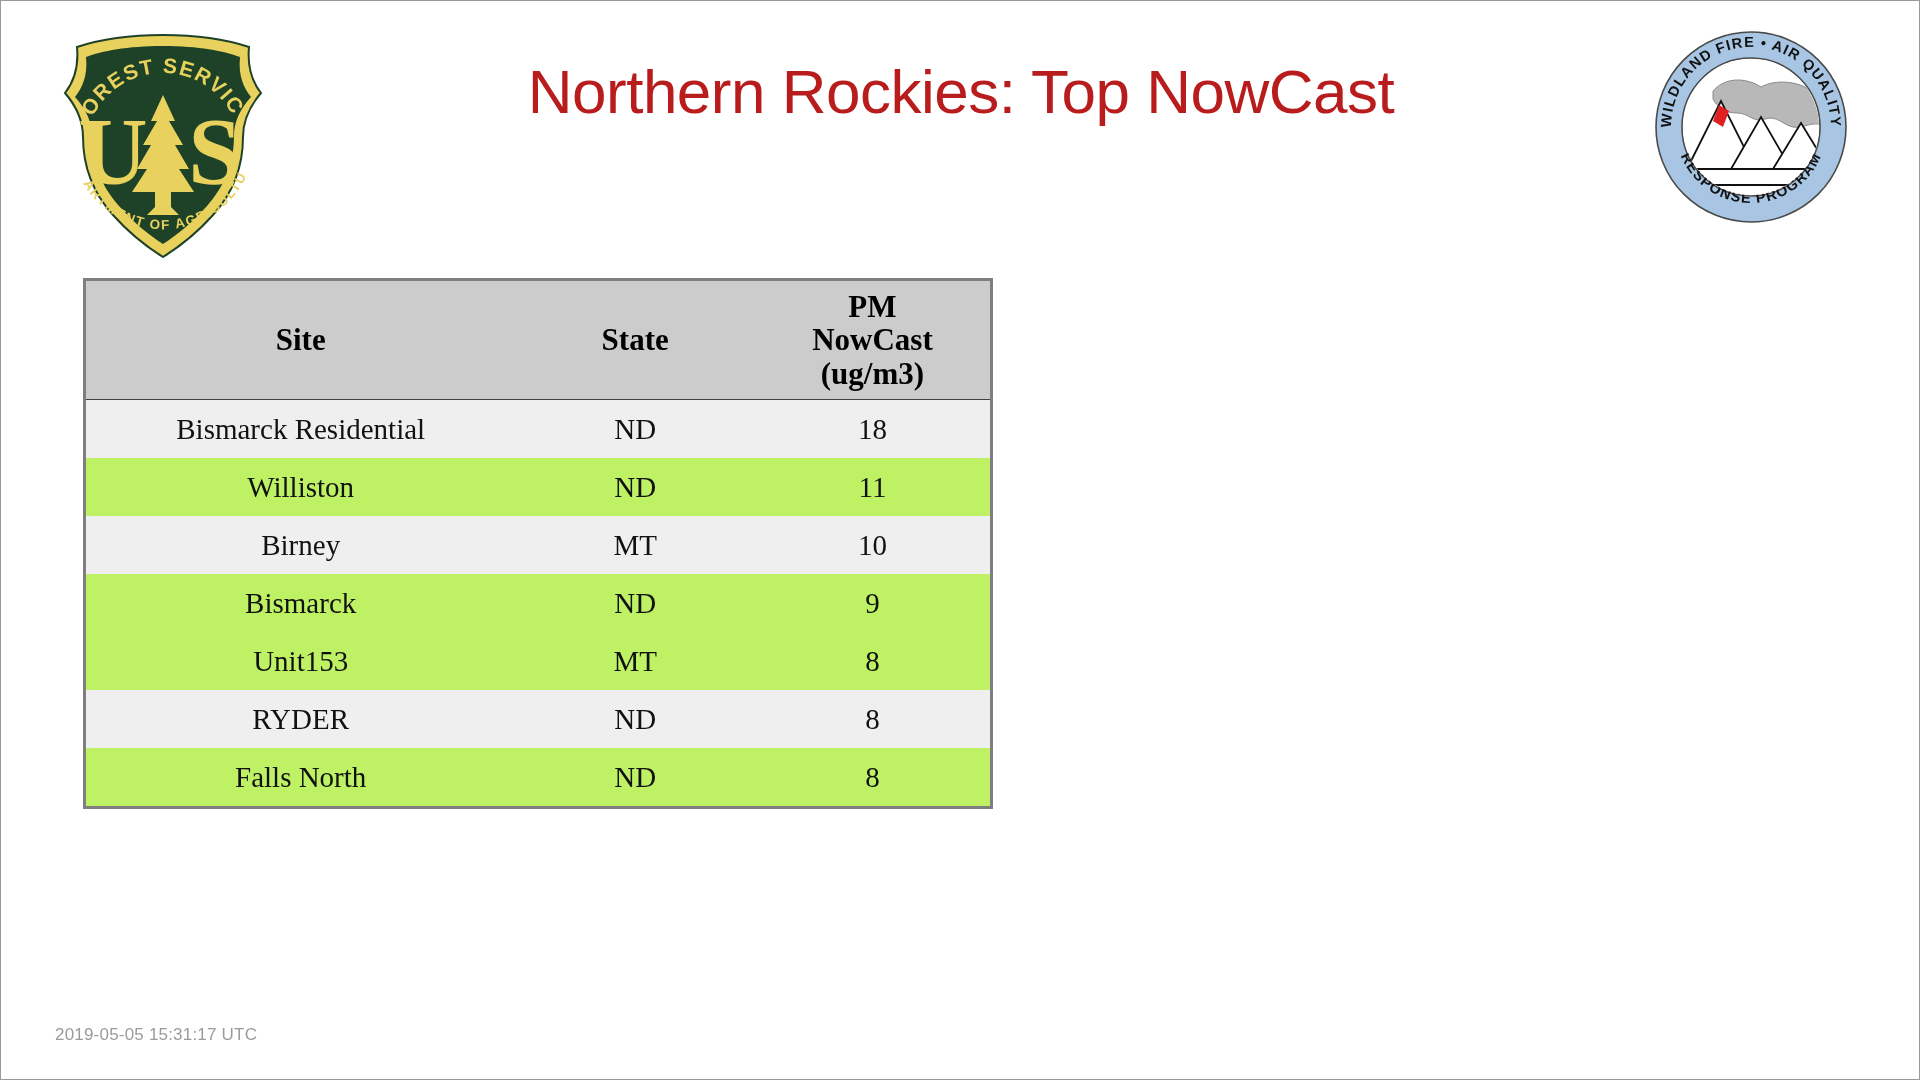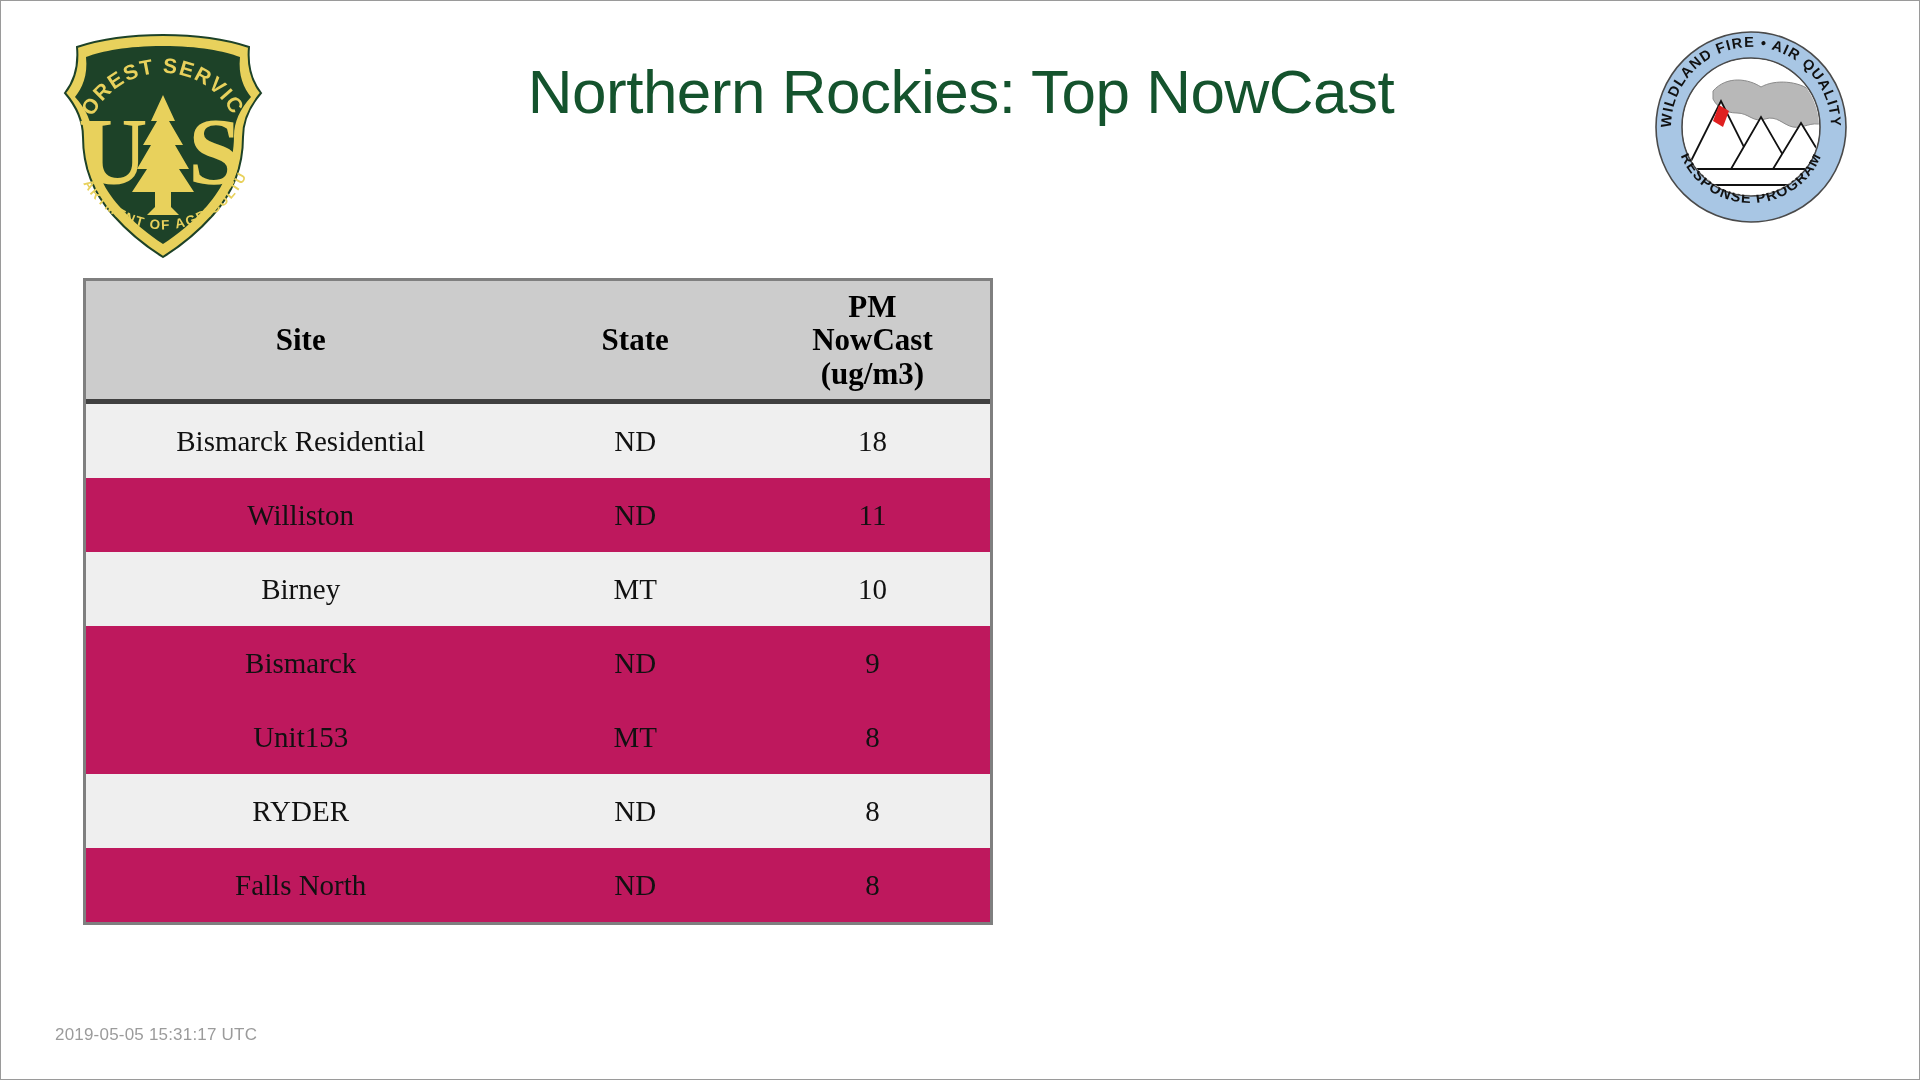--- a/index.html
+++ b/index.html
@@ -46,21 +46,21 @@
   
   #title {
     position: absolute;
     left: 260px;
     top: 58px;
     width: 1400px;
     text-align: center;
     font-family: "Liberation Sans", sans-serif;
     font-size: 62px;
     font-weight: 400;
-    color: #14532d;
+    color: #b91c1c;
     letter-spacing: -0.5px;
     line-height: 1.05;
     white-space: nowrap;
   }
   #subtitle {
     position: absolute;
     left: 260px;
     top: 182px;
     width: 1400px;
     text-align: center;
@@ -95,37 +95,37 @@
     background: #cccccc;
     color: #000000;
     font-family: "Liberation Serif", serif;
     font-weight: bold;
     font-size: 31px;
     text-align: center;
     vertical-align: middle;
     padding: 0;
     height: 118px;
     line-height: 1.08;
-    border-bottom: 5px solid #404040;
+    border-bottom: 1px solid #404040;
     white-space: pre-line;
   }
 
   table.nowcast tbody td {
     font-family: "Liberation Serif", serif;
     font-size: 29px;
     font-weight: 400;
     color: #111111;
     text-align: center;
     vertical-align: middle;
     height: 58px;
-    padding: 8px;
+    padding: 0;
     border: none;
   }
   table.nowcast tbody tr.odd  td { background: #efefef; }
-  table.nowcast tbody tr.even td { background: #be185d; }
+  table.nowcast tbody tr.even td { background: #bef264; }
 
   
   #footer-stamp {
     position: absolute;
     left: 54px;
     top: 1024px;
     font-family: "Liberation Sans", sans-serif;
     font-size: 17px;
     color: #9b9b9b;
     letter-spacing: 0.2px;

